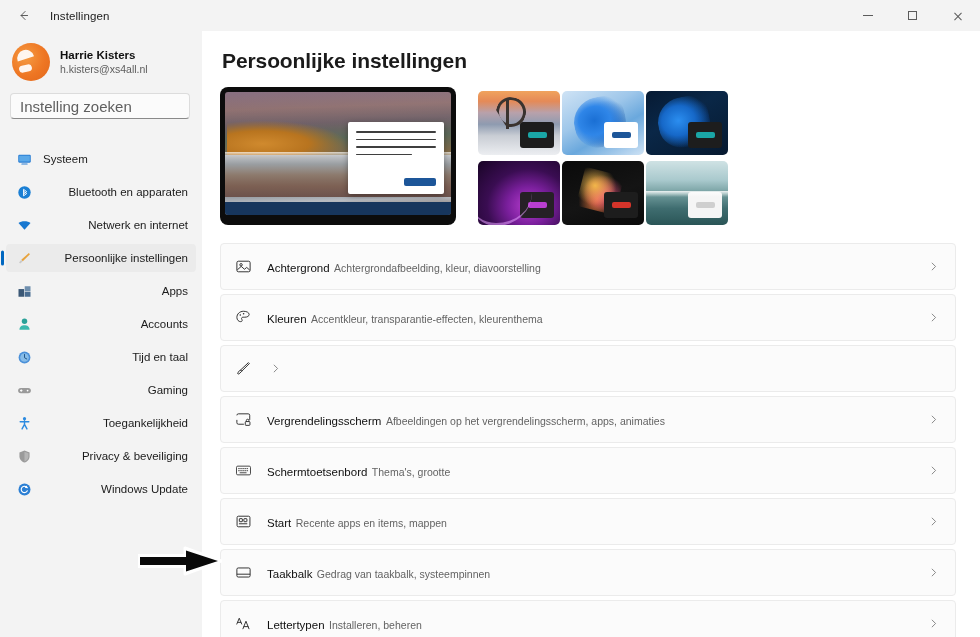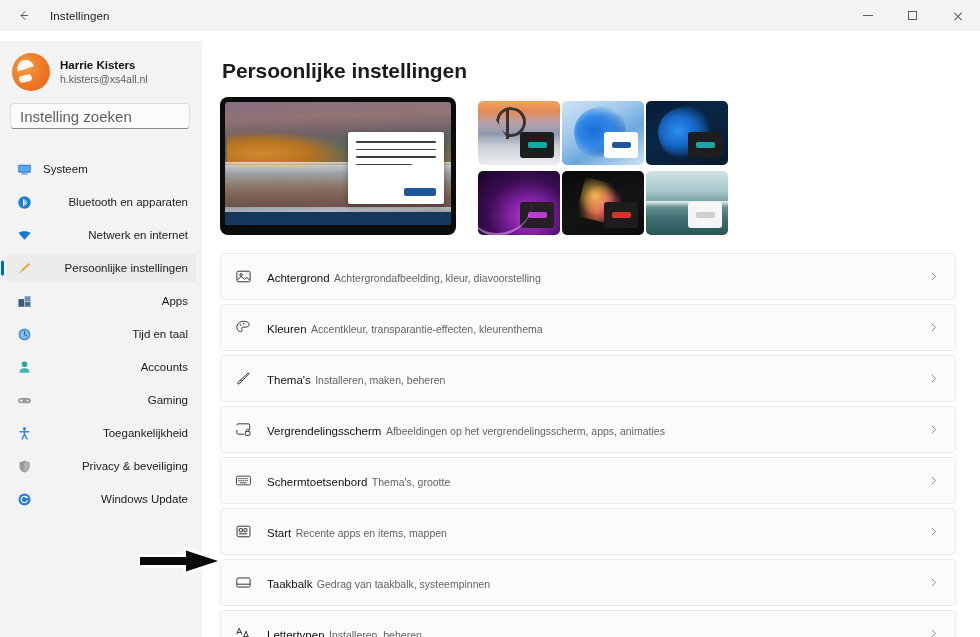--- a/index.html
+++ b/index.html
@@ -13,21 +13,20 @@
     color: #1b1b1b;
   }
 
   .app-window {
     position: relative;
     width: 980px;
     height: 637px;
     background: #ffffff;
     display: flex;
     flex-direction: column;
-    gap: 10px;
   }
 
   
   .titlebar {
     height: 31px;
     flex: 0 0 31px;
     display: flex;
     align-items: center;
     background: #f3f3f3;
     user-select: none;
@@ -546,36 +545,36 @@
               <rect x="8.2" y="2.4" width="6.2" height="5.2" fill="#6f8fae"></rect>
               <rect x="8.2" y="8.2" width="6.2" height="5.4" fill="#4b6e92"></rect>
             </svg>
           </span>
           <span>Apps</span>
         </div>
 
         <div class="nav-item">
           <span class="nav-icon">
             <svg width="15" height="15" viewBox="0 0 16 16">
+              <circle cx="8" cy="4.6" r="2.9" fill="#2aa198"></circle>
+              <path d="M2.6 13.6 C2.6 10.3 5 8.9 8 8.9 C11 8.9 13.4 10.3 13.4 13.6 Z" fill="#3bb8ad"></path>
+            </svg>
+          </span>
+          <span>Accounts</span>
+        </div>
+
+        <div class="nav-item">
+          <span class="nav-icon">
+            <svg width="15" height="15" viewBox="0 0 16 16">
               <circle cx="8" cy="8" r="6.3" fill="#4a90d9"></circle>
               <circle cx="8" cy="8" r="4.6" fill="#87bce8"></circle>
               <path d="M8 4.8 V8.2 L10.4 9.6" stroke="#1b4f80" stroke-width="1" fill="none" stroke-linecap="round"></path>
             </svg>
           </span>
           <span>Tijd en taal</span>
-        </div>
-
-        <div class="nav-item">
-          <span class="nav-icon">
-            <svg width="15" height="15" viewBox="0 0 16 16">
-              <circle cx="8" cy="4.6" r="2.9" fill="#2aa198"></circle>
-              <path d="M2.6 13.6 C2.6 10.3 5 8.9 8 8.9 C11 8.9 13.4 10.3 13.4 13.6 Z" fill="#3bb8ad"></path>
-            </svg>
-          </span>
-          <span>Accounts</span>
         </div>
 
         <div class="nav-item">
           <span class="nav-icon">
             <svg width="15" height="15" viewBox="0 0 16 16">
               <rect x="1.2" y="5.2" width="13.6" height="5.8" rx="2.9" fill="#9a9a9a"></rect>
               <rect x="3.2" y="7.6" width="2.6" height="1" fill="#ffffff"></rect>
               <rect x="4" y="6.8" width="1" height="2.6" fill="#ffffff"></rect>
               <circle cx="11.3" cy="8.1" r=".95" fill="#ffffff"></circle>
             </svg>
@@ -720,24 +719,20 @@
           </span>
         </div>
 
         <div class="row">
           <span class="row-icon">
             <svg width="17" height="17" viewBox="0 0 18 18" fill="none" stroke="currentColor" stroke-width="1">
               <path d="M14.2 2.8 L15.2 3.8 L7.2 11.8 L5.9 10.6 Z"></path>
               <path d="M5.8 10.7 L7.1 12 L4.4 14.6 C3.9 15 3 14.9 2.8 14.4 C3.4 13.6 3.2 12.9 3.6 12.4 Z"></path>
             </svg>
           </span>
-          <span class="row-text">
-            <span class="row-title">Thema's</span>
-            <span class="row-sub">Installeren, maken, beheren</span>
-          </span>
           <span class="row-chevron">
             <svg width="11" height="11" viewBox="0 0 16 16" fill="none">
               <path d="M6 3 L11 8 L6 13" stroke="currentColor" stroke-width="1.15" stroke-linecap="round" stroke-linejoin="round"></path>
             </svg>
           </span>
         </div>
 
         <div class="row">
           <span class="row-icon">
             <svg width="17" height="17" viewBox="0 0 18 18" fill="none" stroke="currentColor" stroke-width="1">

